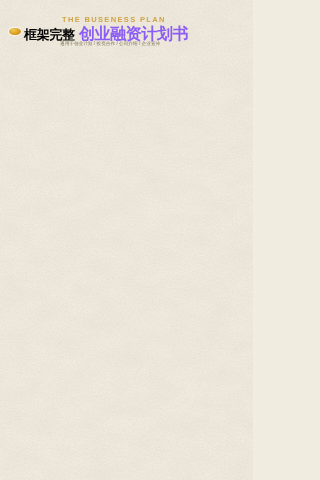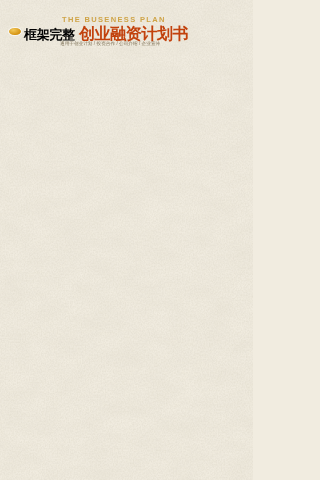--- a/index.html
+++ b/index.html
@@ -11,21 +11,21 @@
   
   #cover{left:0;top:0;width:320px;height:102px;}
   #cover .covergfx{position:absolute;left:0;top:0;}
   .cv-eyebrow{position:absolute;left:62px;top:14.5px;font-size:7.5px;font-weight:bold;
      letter-spacing:1.35px;color:#cfa448;}
   .cv-coin{position:absolute;left:9px;top:27.5px;width:12px;height:7.5px;border-radius:50%;
      background:radial-gradient(ellipse at 36% 30%,#f2c85a,#d79615 65%,#bd7c09);
      box-shadow:0 0 0 1px rgba(255,255,255,.65);}
   .cv-t1{position:absolute;left:24px;top:26px;font-size:13px;font-weight:bold;color:#000000;
      letter-spacing:-.3px;}
-  .cv-t2{position:absolute;left:79px;top:24px;font-size:16px;font-weight:bold;color:#c2410c;
+  .cv-t2{position:absolute;left:79px;top:24px;font-size:16px;font-weight:bold;color:#8b5cf6;
      letter-spacing:-.4px;}
   .cv-sub{position:absolute;left:60px;top:40.5px;font-size:4.6px;color:#7d7055;letter-spacing:.05px;}
 </style>
 </head>
 <body>
 
 <div id="page">
   <svg id="paper" viewBox="0 0 320 480" preserveAspectRatio="none">
     <defs>
       <filter id="pf" x="0" y="0" width="100%" height="100%">

